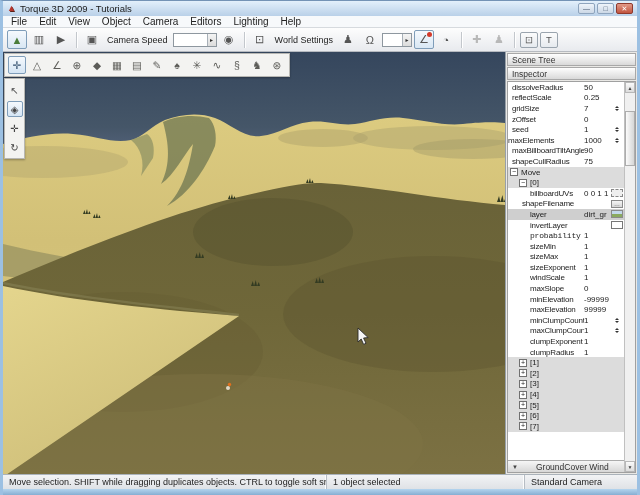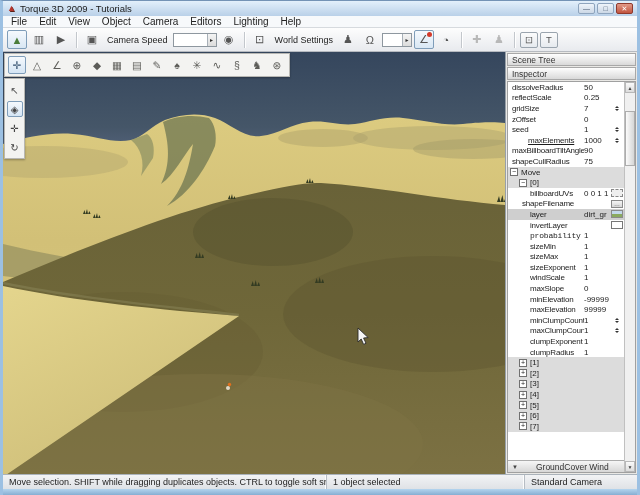--- a/index.html
+++ b/index.html
@@ -327,21 +327,21 @@
               </div>
               <div class="prow">
                 <span class="pname" style="padding-left: 4px;">seed</span>
                 <span class="pval">1</span>
                 <span class="pw spinner">
                   <span class="su"></span>
                   <span class="sd"></span>
                 </span>
               </div>
               <div class="prow">
-                <span class="pname" style="padding-left: 20px; text-decoration: underline;">maxElements</span>
+                <span class="pname" style="padding-left: 0;">maxElements</span>
                 <span class="pval">1000</span>
                 <span class="pw spinner">
                   <span class="su"></span>
                   <span class="sd"></span>
                 </span>
               </div>
               <div class="prow">
                 <span class="pname" style="padding-left: 4px;">maxBillboardTiltAngle</span>
                 <span class="pval">90</span>
               </div>

